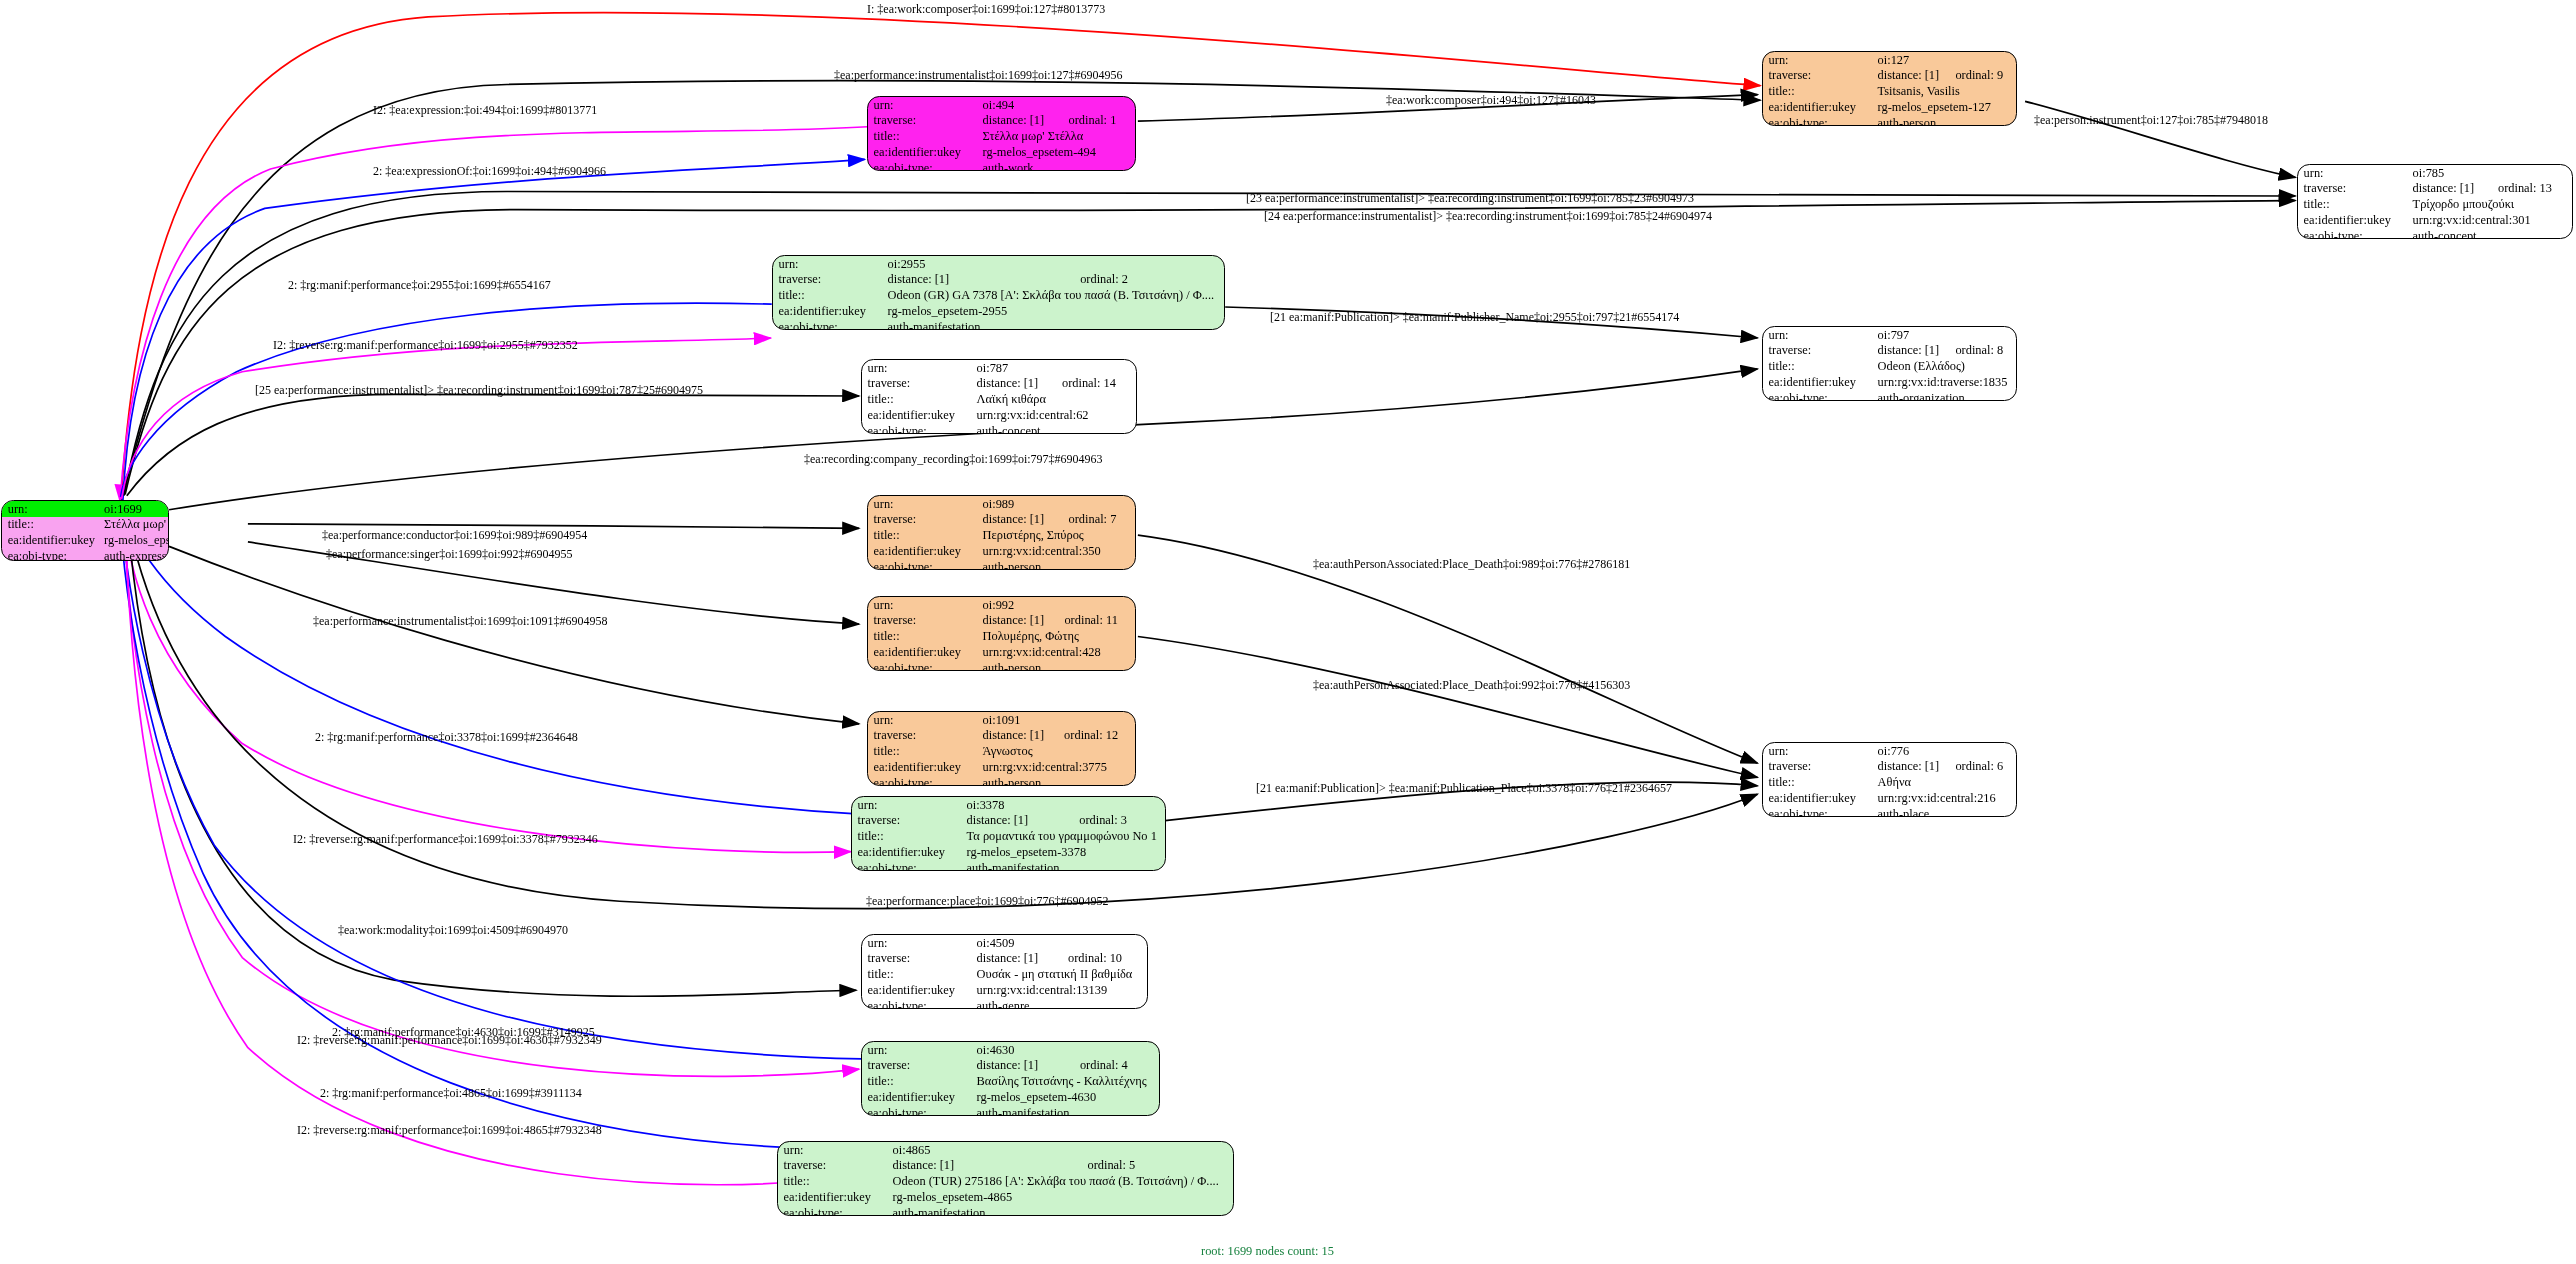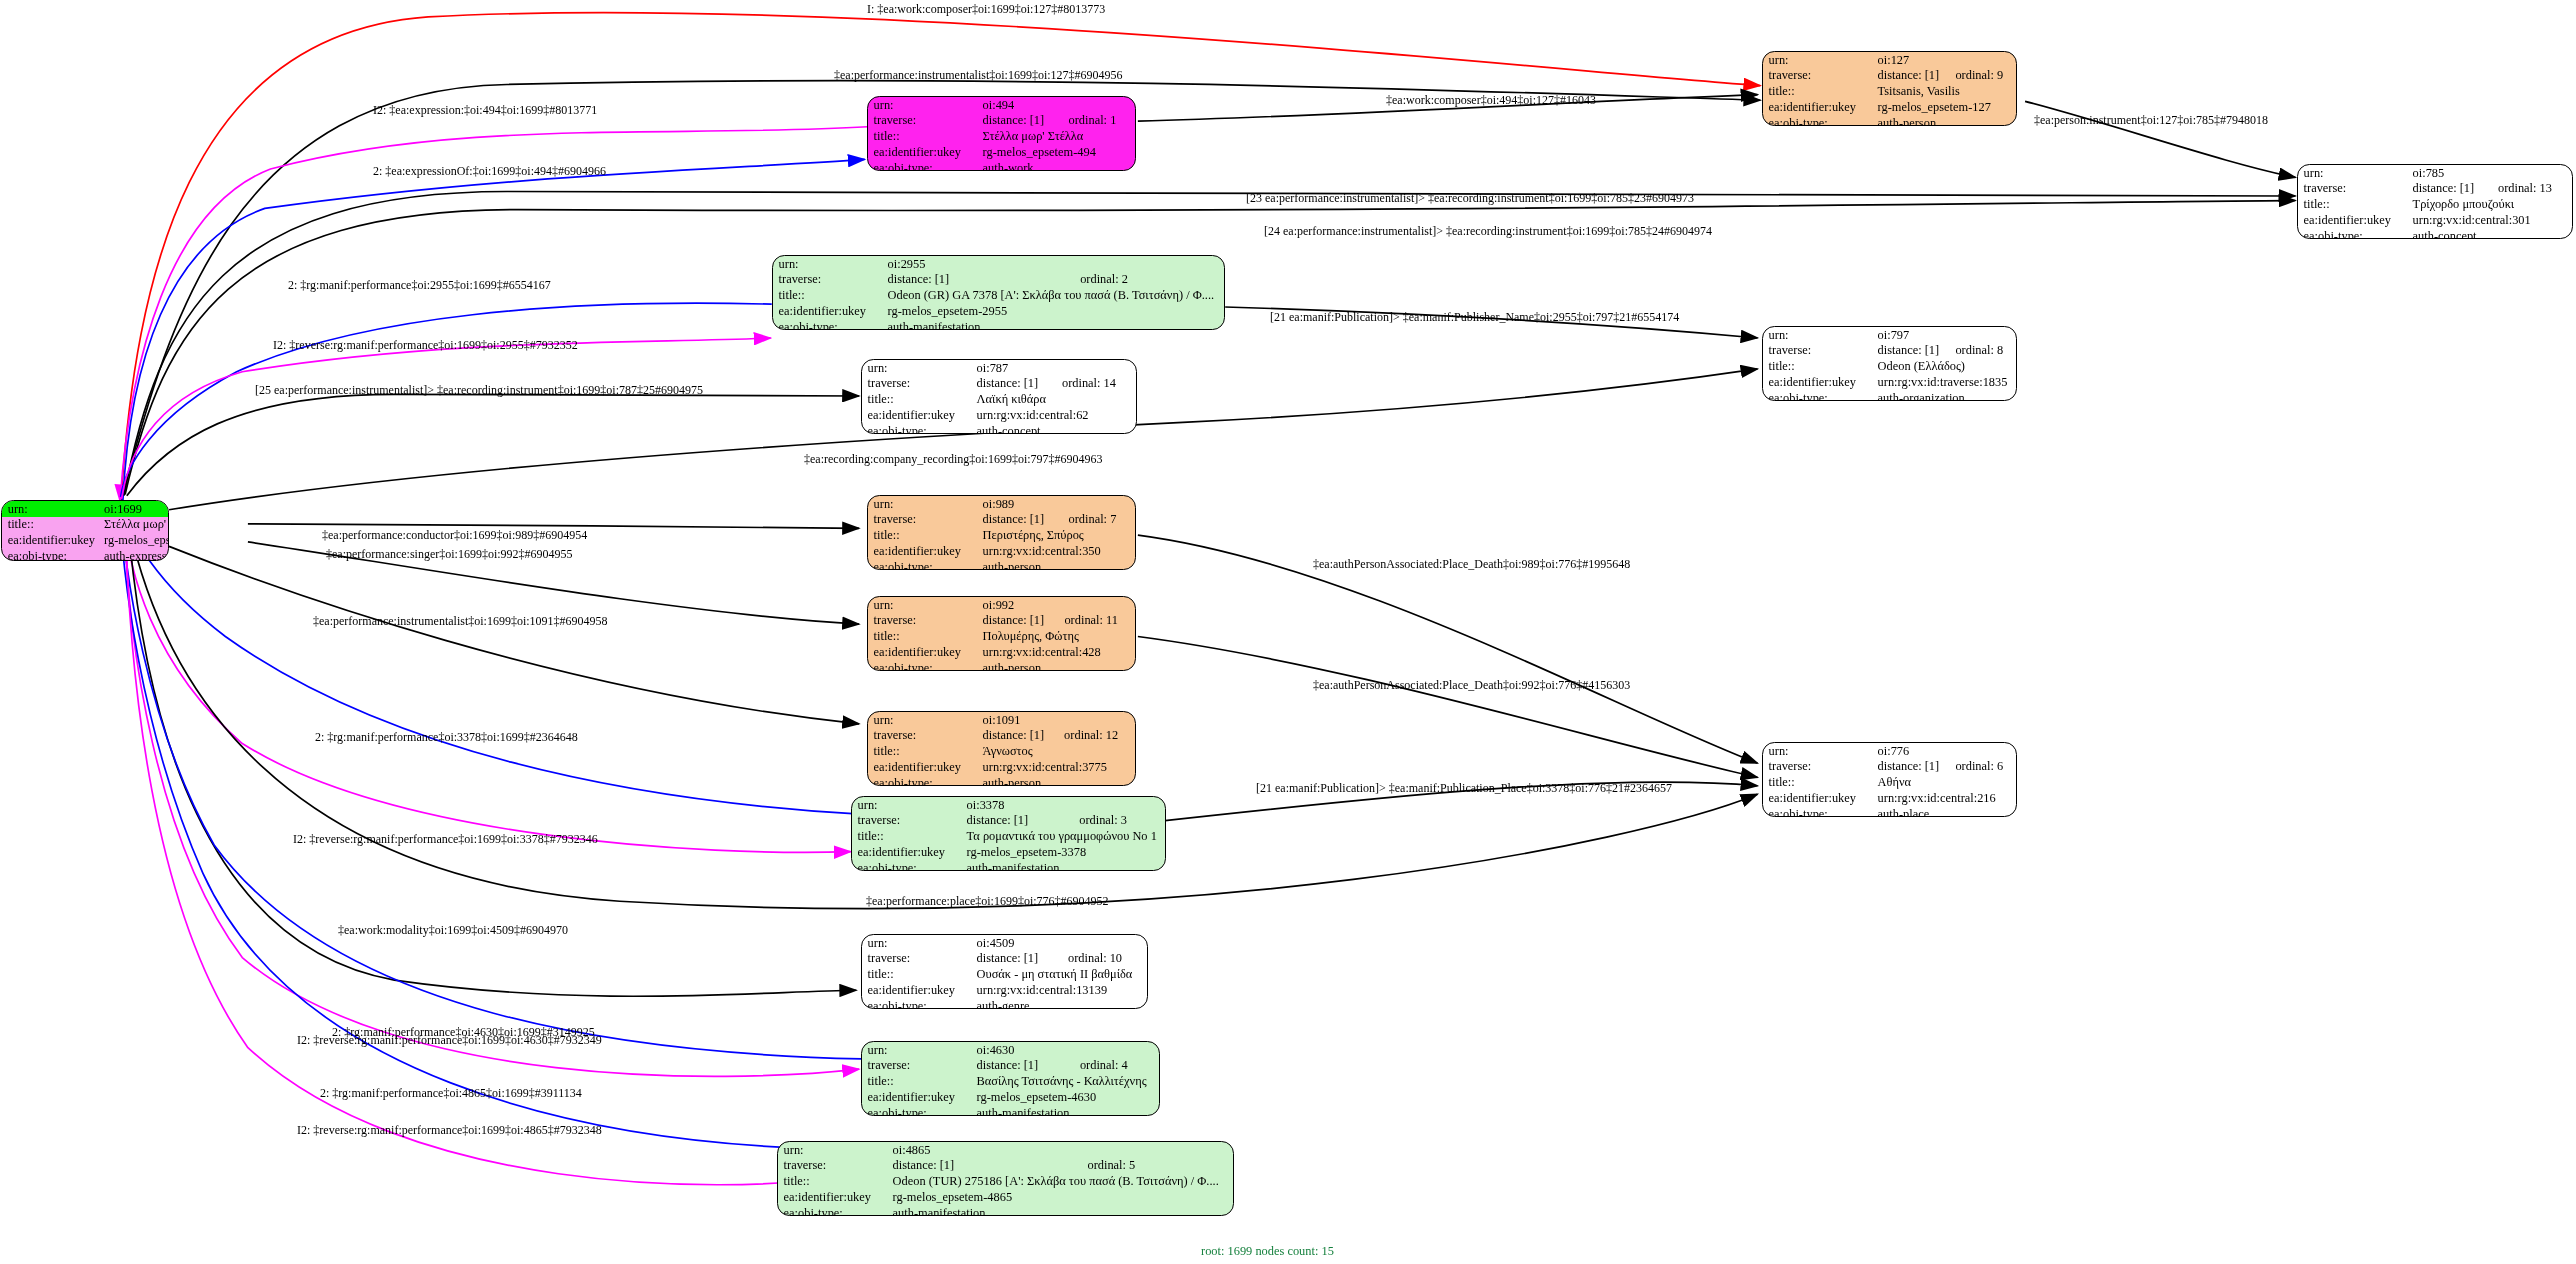--- a/index.html
+++ b/index.html
@@ -518,29 +518,29 @@
       </table>
   </div>
 
   <div class="elabel" style="left:867px;top:3.4px;">I: ‡ea:work:composer‡oi:1699‡oi:127‡#8013773</div>
   <div class="elabel" style="left:834px;top:69px;">‡ea:performance:instrumentalist‡oi:1699‡oi:127‡#6904956</div>
   <div class="elabel" style="left:373px;top:104px;">I2: ‡ea:expression:‡oi:494‡oi:1699‡#8013771</div>
   <div class="elabel" style="left:1386px;top:94px;">‡ea:work:composer‡oi:494‡oi:127‡#16043</div>
   <div class="elabel" style="left:373px;top:165px;">2: ‡ea:expressionOf:‡oi:1699‡oi:494‡#6904966</div>
   <div class="elabel" style="left:2034px;top:114px;">‡ea:person:instrument‡oi:127‡oi:785‡#7948018</div>
   <div class="elabel" style="left:1246px;top:192px;">[23 ea:performance:instrumentalist]&gt; ‡ea:recording:instrument‡oi:1699‡oi:785‡23#6904973</div>
-  <div class="elabel" style="left:1246px;top:225px;padding-left:18px;">[24 ea:performance:instrumentalist]&gt; ‡ea:recording:instrument‡oi:1699‡oi:785‡24#6904974</div>
+  <div class="elabel" style="left:1246px;top:210px;padding-left:18px;">[24 ea:performance:instrumentalist]&gt; ‡ea:recording:instrument‡oi:1699‡oi:785‡24#6904974</div>
   <div class="elabel" style="left:288px;top:279px;">2: ‡rg:manif:performance‡oi:2955‡oi:1699‡#6554167</div>
   <div class="elabel" style="left:1270px;top:311px;">[21 ea:manif:Publication]&gt; ‡ea:manif:Publisher_Name‡oi:2955‡oi:797‡21#6554174</div>
   <div class="elabel" style="left:273px;top:339px;">I2: ‡reverse:rg:manif:performance‡oi:1699‡oi:2955‡#7932352</div>
   <div class="elabel" style="left:255px;top:384px;">[25 ea:performance:instrumentalist]&gt; ‡ea:recording:instrument‡oi:1699‡oi:787‡25#6904975</div>
   <div class="elabel" style="left:804px;top:453px;">‡ea:recording:company_recording‡oi:1699‡oi:797‡#6904963</div>
   <div class="elabel" style="left:322px;top:529px;">‡ea:performance:conductor‡oi:1699‡oi:989‡#6904954</div>
   <div class="elabel" style="left:326px;top:548px;">‡ea:performance:singer‡oi:1699‡oi:992‡#6904955</div>
-  <div class="elabel" style="left:1313px;top:558px;">‡ea:authPersonAssociated:Place_Death‡oi:989‡oi:776‡#1995648</div>
+  <div class="elabel" style="left:1313px;top:558px;">‡ea:authPersonAssociated:Place_Death‡oi:989‡oi:776‡#2786181</div>
   <div class="elabel" style="left:313px;top:615px;">‡ea:performance:instrumentalist‡oi:1699‡oi:1091‡#6904958</div>
   <div class="elabel" style="left:1313px;top:679px;font-family:Liberation Serif, serif;">‡ea:authPersonAssociated:Place_Death‡oi:992‡oi:776‡#4156303</div>
   <div class="elabel" style="left:315px;top:731px;">2: ‡rg:manif:performance‡oi:3378‡oi:1699‡#2364648</div>
   <div class="elabel" style="left:293px;top:833px;">I2: ‡reverse:rg:manif:performance‡oi:1699‡oi:3378‡#7932346</div>
   <div class="elabel" style="left:1256px;top:782px;">[21 ea:manif:Publication]&gt; ‡ea:manif:Publication_Place‡oi:3378‡oi:776‡21#2364657</div>
   <div class="elabel" style="left:866px;top:895px;">‡ea:performance:place‡oi:1699‡oi:776‡#6904952</div>
   <div class="elabel" style="left:338px;top:924px;">‡ea:work:modality‡oi:1699‡oi:4509‡#6904970</div>
   <div class="elabel" style="left:332px;top:998px;margin-top:28px;">2: ‡rg:manif:performance‡oi:4630‡oi:1699‡#3149925</div>
   <div class="elabel" style="left:297px;top:1034px;">I2: ‡reverse:rg:manif:performance‡oi:1699‡oi:4630‡#7932349</div>
   <div class="elabel" style="left:320px;top:1087px;">2: ‡rg:manif:performance‡oi:4865‡oi:1699‡#3911134</div>

